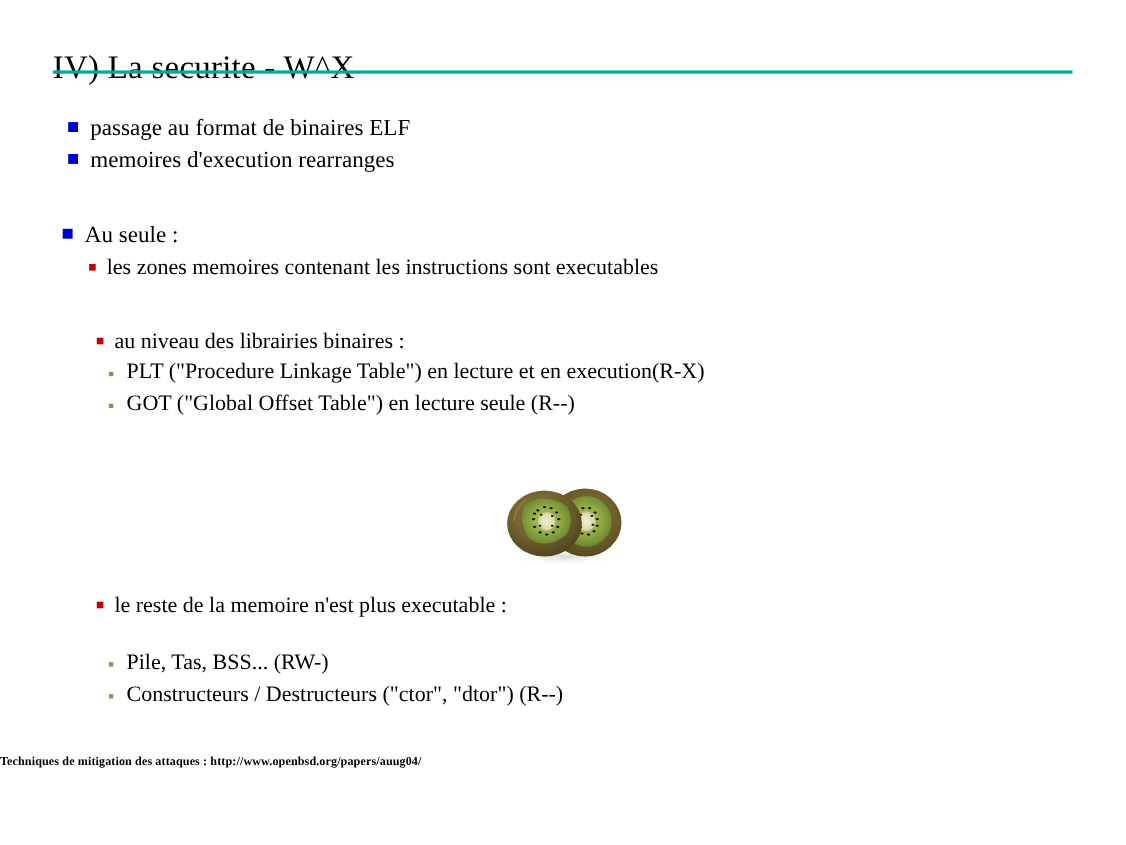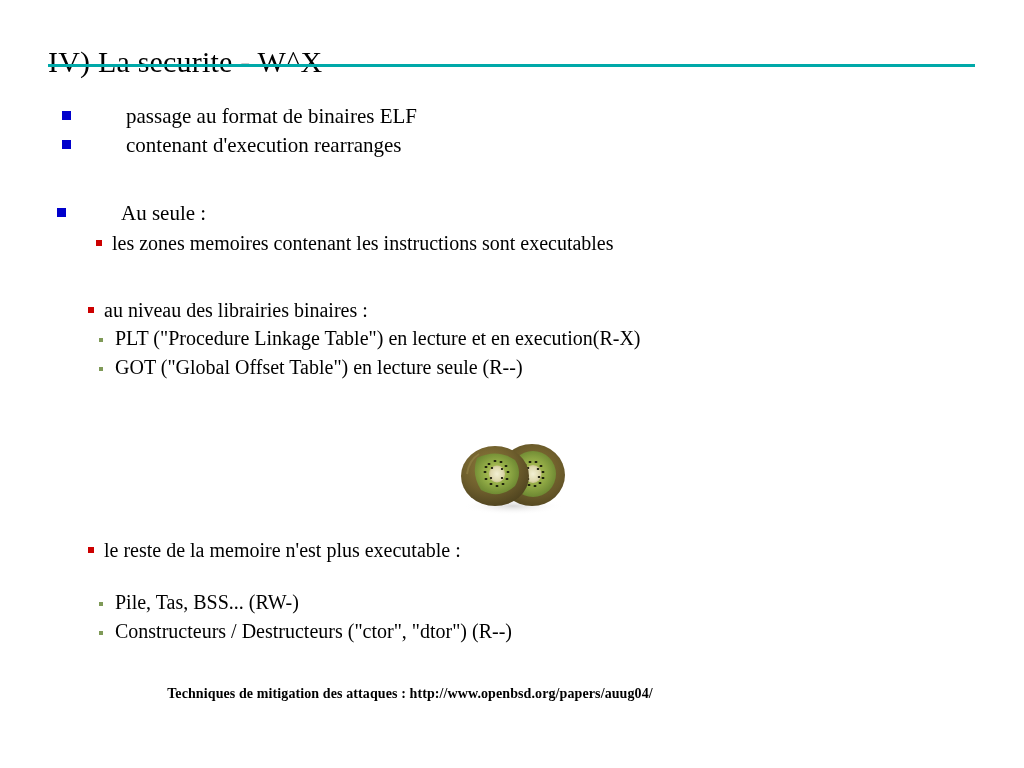--- a/index.html
+++ b/index.html
@@ -54,21 +54,20 @@
     width: 9px;
     height: 9px;
     background: #0000cc;
     flex: 0 0 auto;
     margin-top: 9px;
     margin-right: 11px;
   }
   .lvl1 {
     font-size: 21px;
     line-height: 29px;
-    gap: 44px;
   }
 
   
   .mark-l2 {
     width: 6px;
     height: 6px;
     background: #cc0000;
     flex: 0 0 auto;
     margin-top: 11px;
     margin-right: 10px;
@@ -91,22 +90,22 @@
     font-size: 20px;
     line-height: 28px;
   }
 
   
   #footer-note {
     position: absolute;
     left: 0;
     top: 686px;
     width: 820px;
-    text-align: center;
-    font-size: 14px;
+    text-align: left;
+    font-size: 11px;
     font-weight: bold;
     letter-spacing: 0.1px;
     color: #000000;
   }
 
   
   #kiwi-image {
     position: absolute;
     left: 455px;
     top: 430px;
@@ -123,29 +122,29 @@
 
 <div>
 
   <div class="bullet-row lvl1" style="left:62px; top:102px;">
     <span class="mark-l1"></span>
     <span class="btext">passage au format de binaires ELF</span>
   </div>
 
   <div class="bullet-row lvl1" style="left:62px; top:131px;">
     <span class="mark-l1"></span>
-    <span class="btext">contenant d'execution rearranges</span>
+    <span class="btext">memoires d'execution rearranges</span>
   </div>
 
   <div class="bullet-row lvl1" style="left:57px; top:199px;">
     <span class="mark-l1"></span>
     <span class="btext">Au seule :</span>
   </div>
 
-  <div class="bullet-row lvl2" style="left:96px; top:229px;">
+  <div class="bullet-row lvl2" style="left:81px; top:229px;">
     <span class="mark-l2"></span>
     <span class="btext">les zones memoires contenant les instructions sont executables</span>
   </div>
 
   <div class="bullet-row lvl2" style="left:88px; top:296px;">
     <span class="mark-l2"></span>
     <span class="btext">au niveau des librairies binaires :</span>
   </div>
 
   <div class="bullet-row lvl3" style="left:99px; top:324px;">

